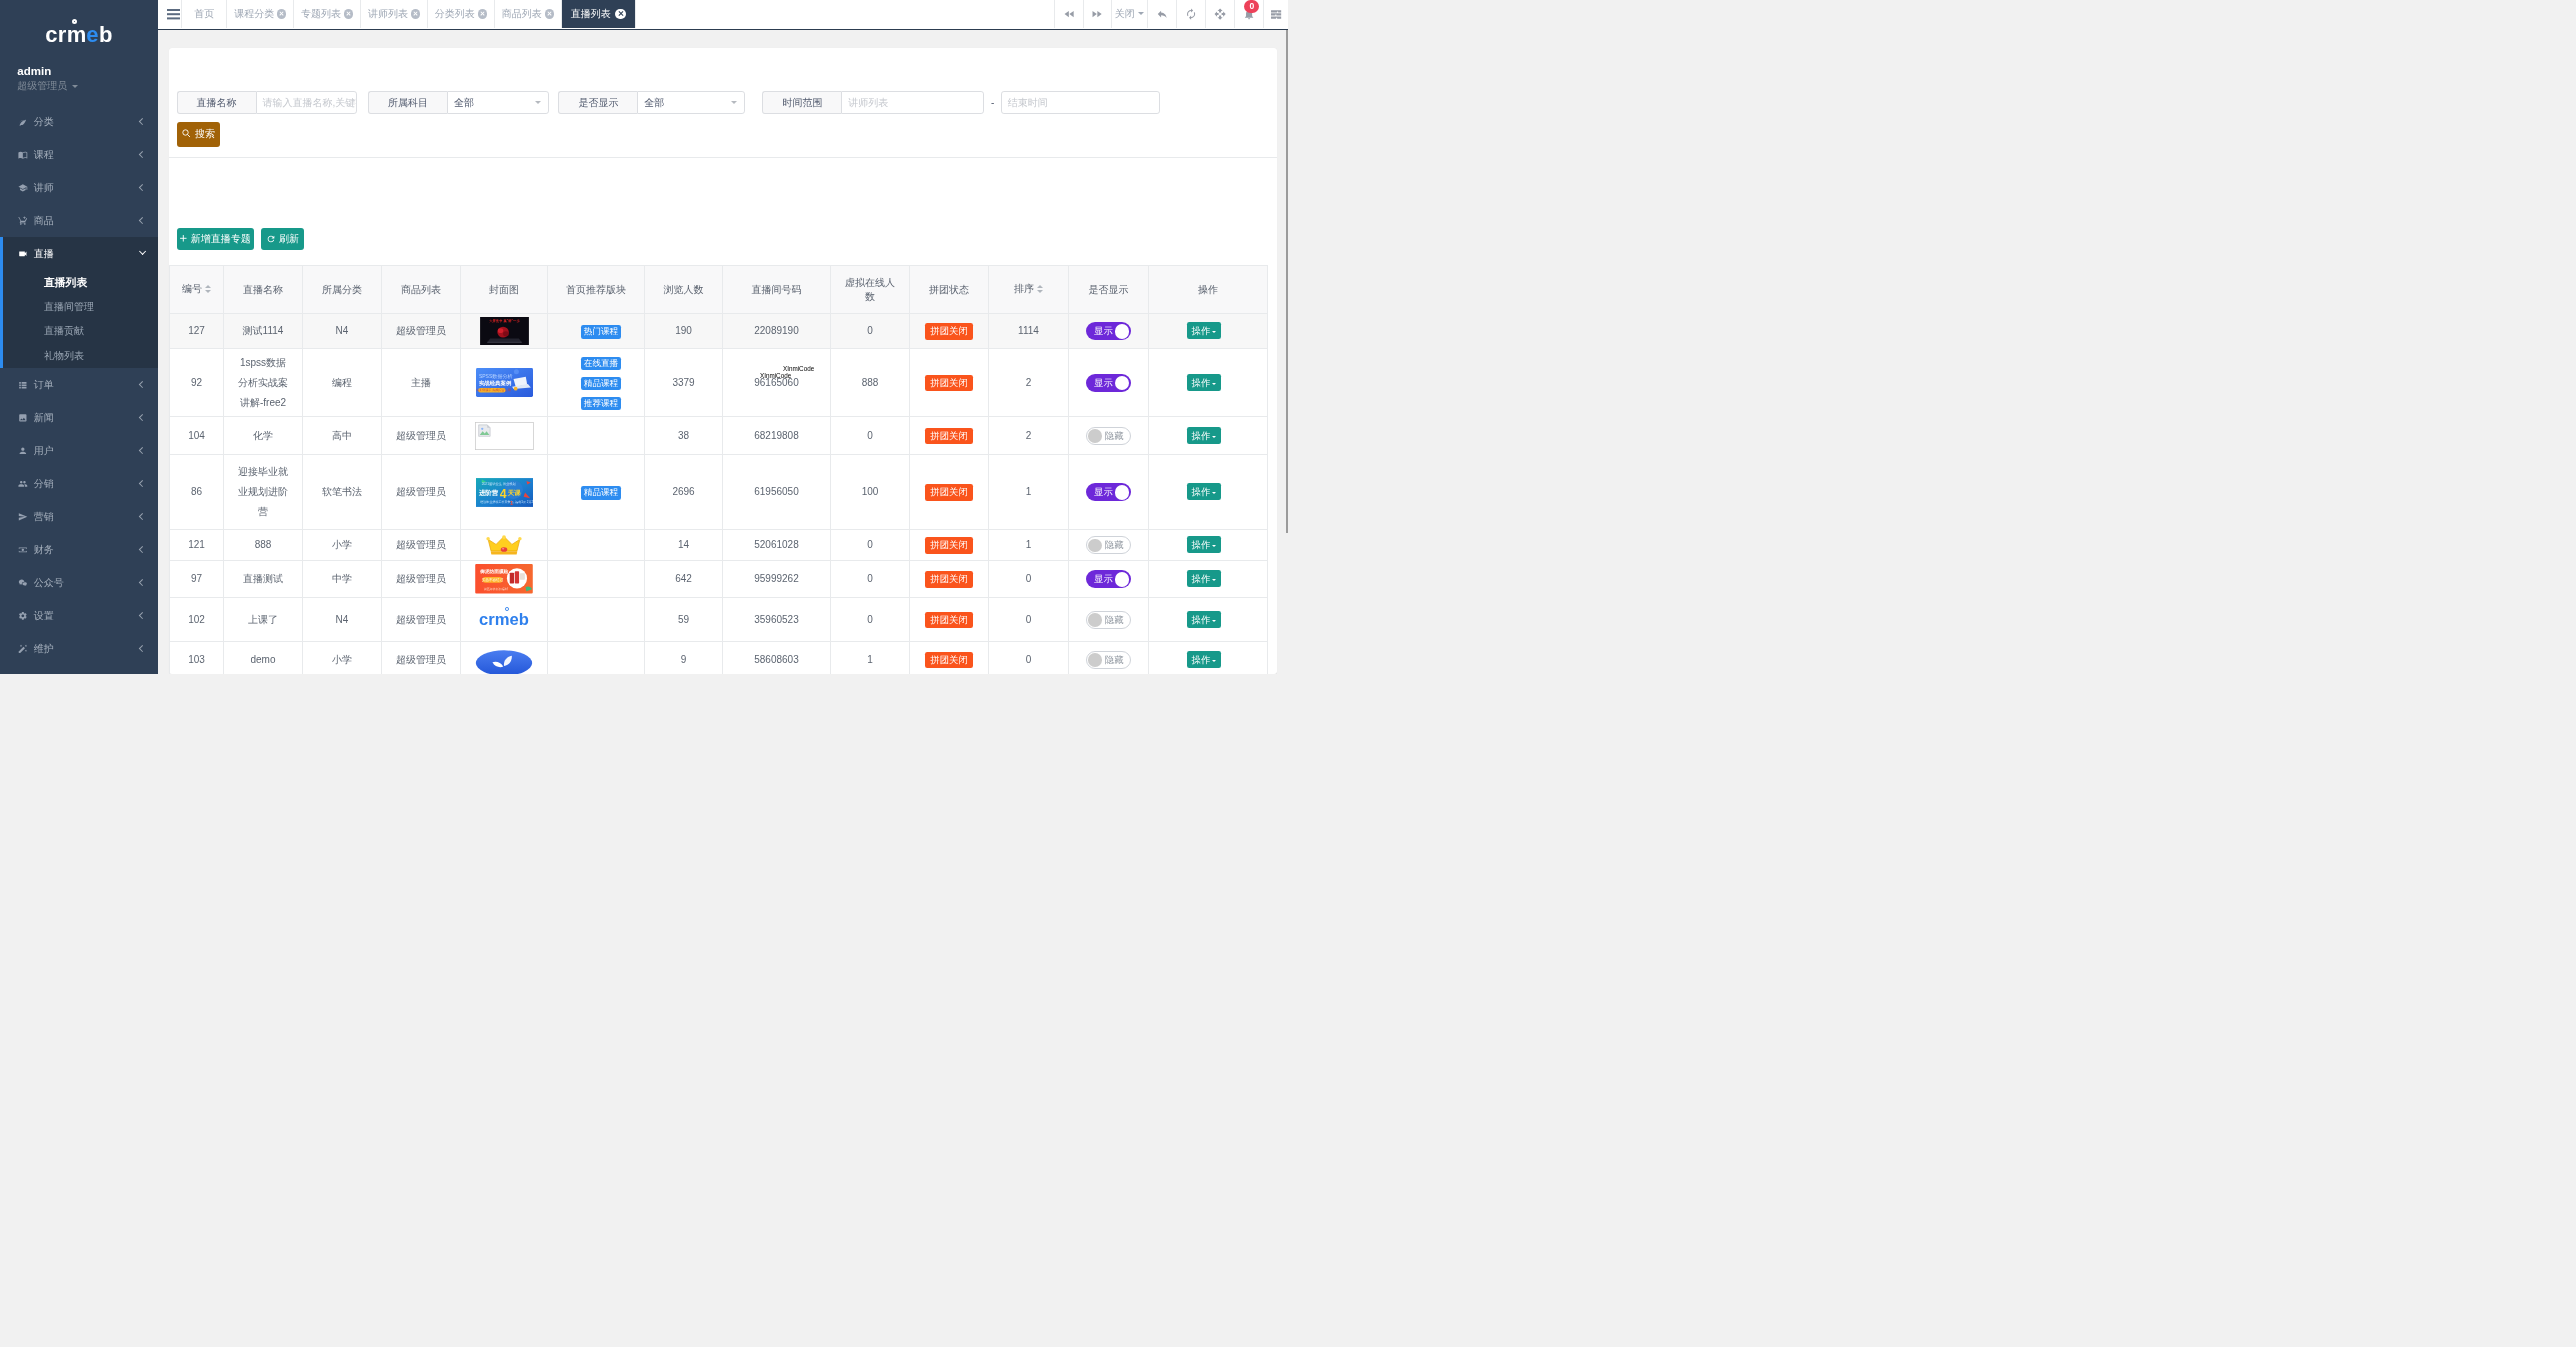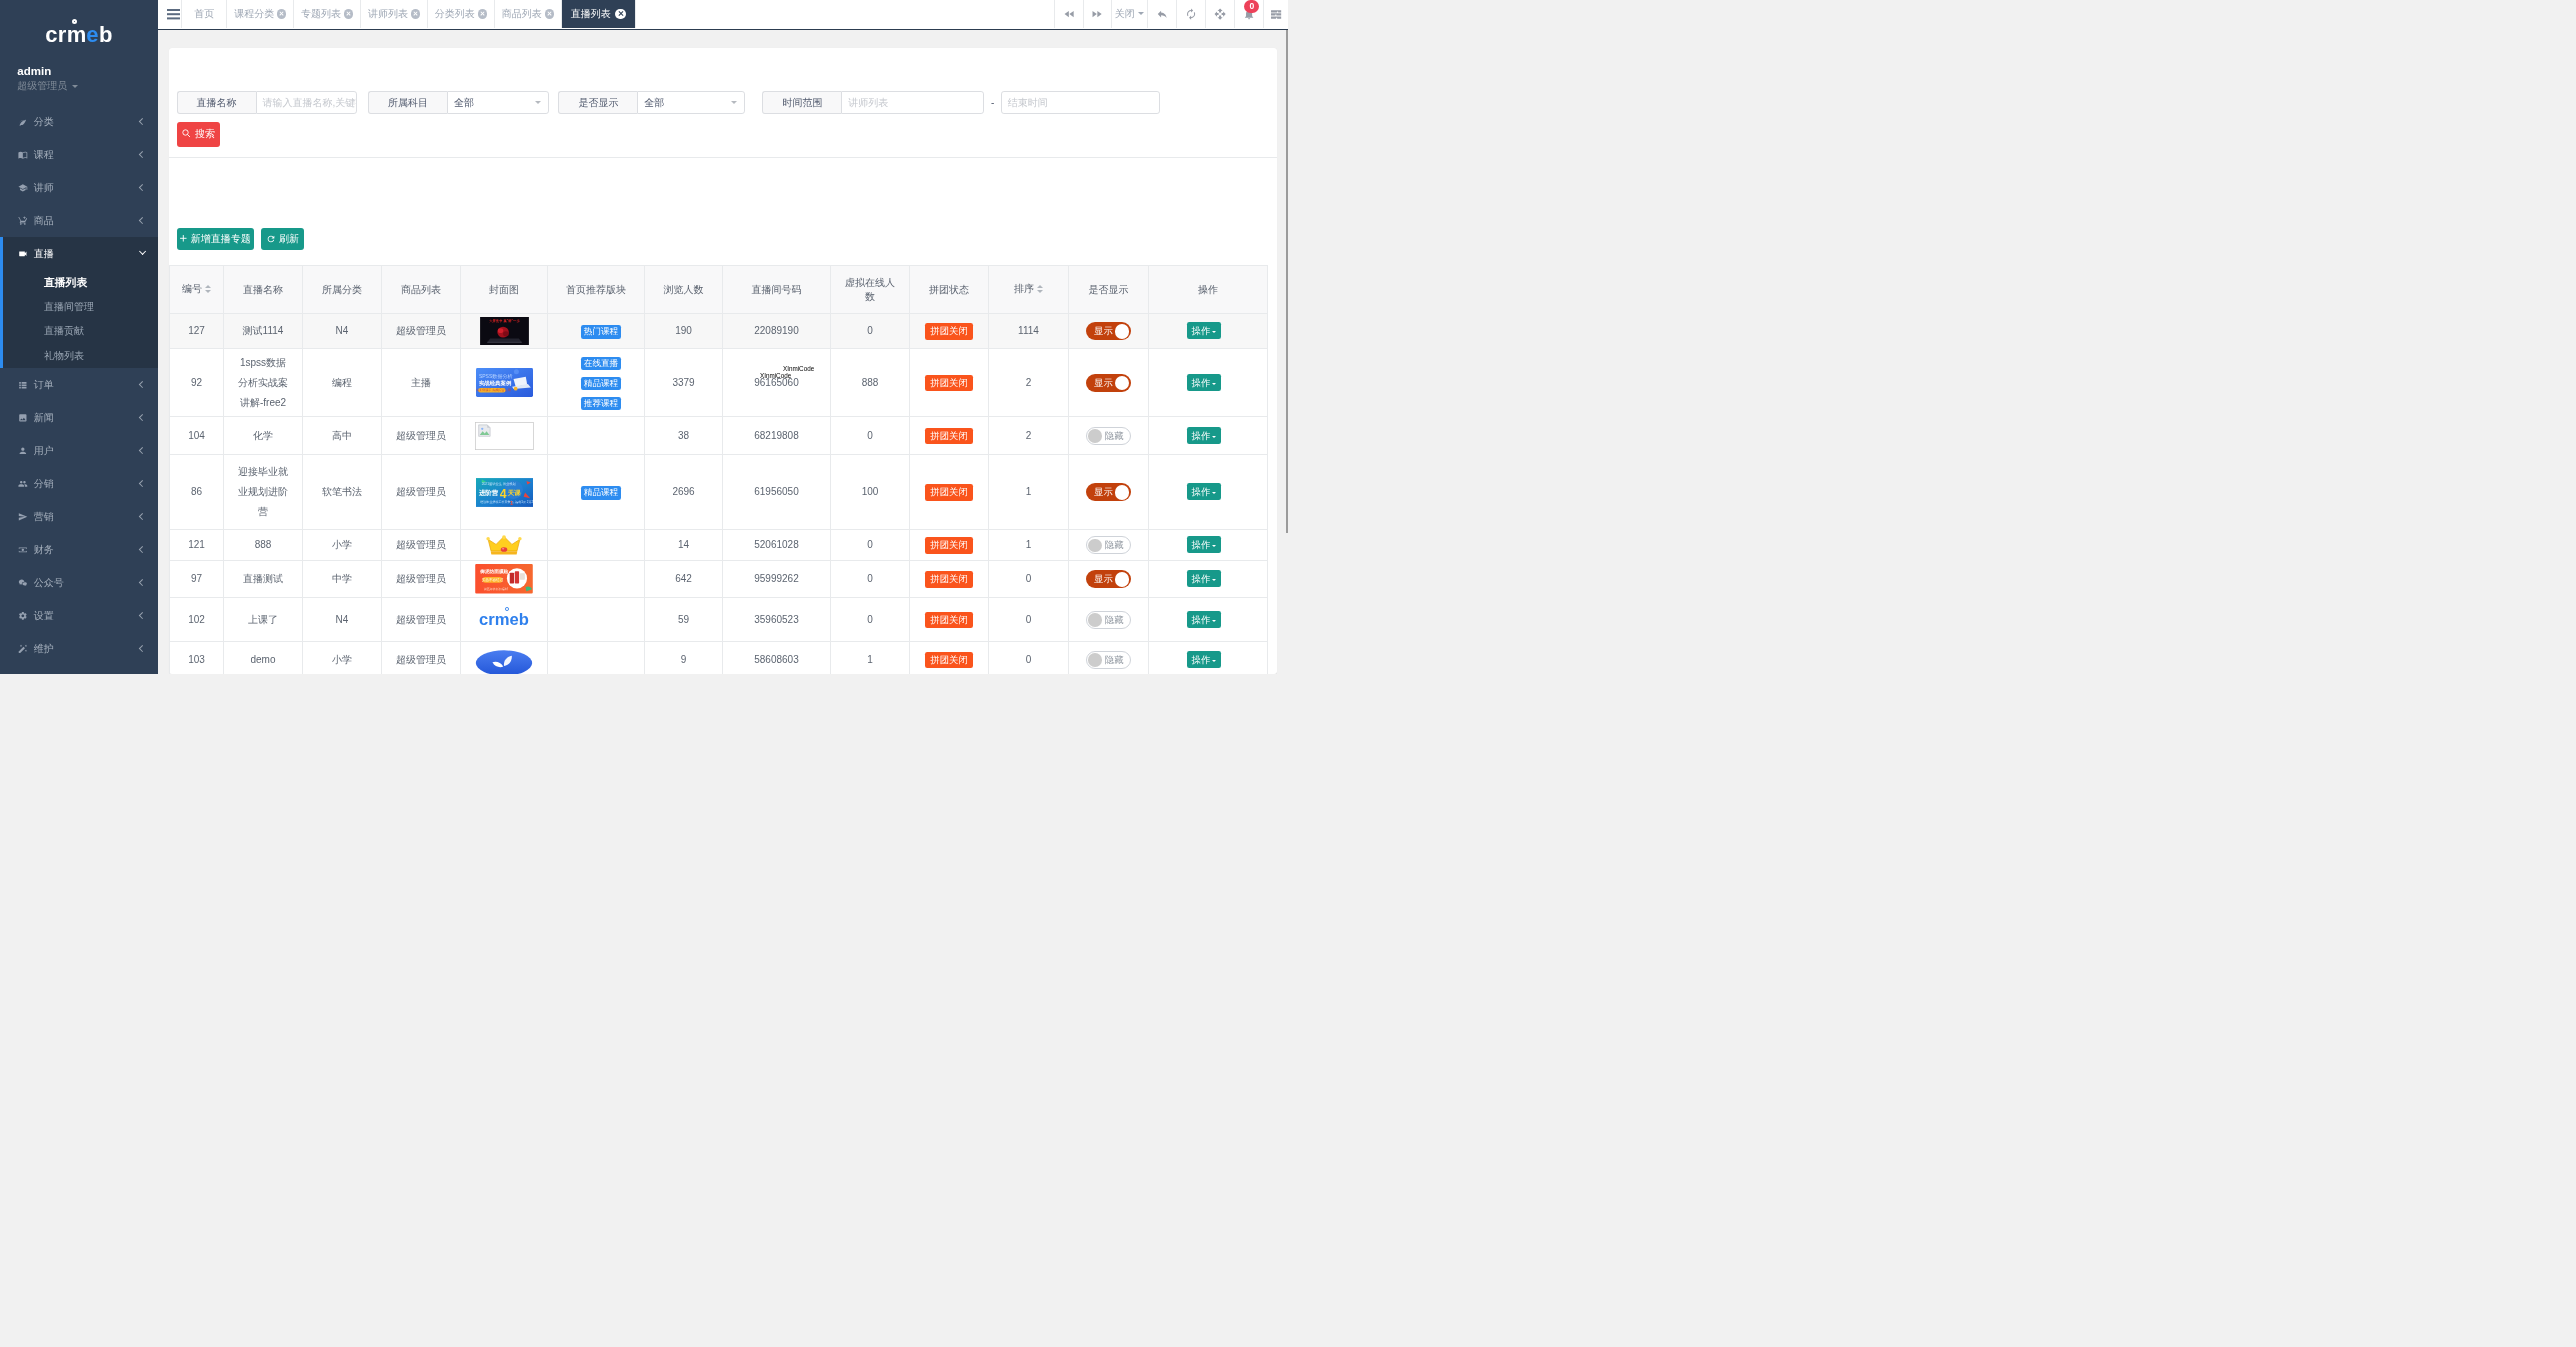--- a/index.html
+++ b/index.html
@@ -47,39 +47,39 @@
 .ctabs{position:absolute;left:0;top:0;width:100%;height:28px;border-bottom:0.7px solid #e8eaec}
 .ctab{display:inline-block;height:27px;line-height:24.5px;padding:0 8px;font-size:10.8px;color:#515a6e}
 .ctab.on{color:#17233d;border-bottom:1.4px solid #2d8cf0;font-weight:500}
 
 .filters{position:absolute;left:7.6px;top:43px;height:23px;white-space:nowrap;font-size:0}
 .fg{display:inline-flex;height:23px;vertical-align:top;font-size:10px}
 .fg .lab{background:#f8f8f9;border:0.7px solid #dcdee2;border-right:none;border-radius:2.9px 0 0 2.9px;padding:0 19px;line-height:21.6px;font-size:10px;color:#515a6e;white-space:nowrap}
 .fg .inp{background:#fff;border:0.7px solid #dcdee2;border-radius:0 2.9px 2.9px 0;line-height:21.6px;padding:0 5.8px;font-size:10px;color:#c5c8ce;position:relative;overflow:hidden;white-space:nowrap}
 .fg .inp .seltri{position:absolute;right:7.2px;top:9.4px;width:0;height:0;border:3.6px solid transparent;border-top-color:#b5b9bf}
 .fg .inp.dark{color:#515a6e}
-.btn-search{position:absolute;left:7.6px;top:74px;width:43px;height:24.5px;background:#ef4444;border-radius:2.9px;color:#fff;font-size:10px;text-align:center;line-height:24.5px}
+.btn-search{position:absolute;left:7.6px;top:74px;width:43px;height:24.5px;background:#a16207;border-radius:2.9px;color:#fff;font-size:10px;text-align:center;line-height:24.5px}
 .secline{position:absolute;left:0;top:109px;width:100%;border-bottom:0.7px solid #e8eaec}
 
 .alert{position:absolute;left:7.6px;top:124px;width:1091px;height:40px;background:#d8eaf4;border:0.7px solid #bfe0ee;border-radius:2.9px;color:#35708e;font-size:10px;line-height:39px;padding-left:9.4px}
 .alert .x{position:absolute;right:10px;top:15px;line-height:0}
 
 .gbtn{position:absolute;height:22px;background:#17998a;border-radius:2.9px;color:#fff;font-size:10px;text-align:center;line-height:22px}
 
 .twrap{position:absolute;left:0;top:217px;width:1090px}
 table{border-collapse:collapse;table-layout:fixed;width:1090px}
 th,td{border:0.7px solid #e8eaec;text-align:center;vertical-align:middle;font-size:10px;color:#5c6470;overflow:hidden;padding:1.4px 3.6px}
 th{background:#f8f8f9;color:#5a626f;font-weight:normal;height:48px}
 td{line-height:20px}
 tr.gray td{background:#f7f7f7}
 .name div{line-height:20px}
 .tagb{display:inline-block;background:#2d8cf0;color:#fff;font-size:8.6px;line-height:13.7px;padding:0 3.2px;border-radius:2.2px;margin:1.6px 0 1.6px 10px}
 .tagor{display:inline-block;background:#fa541c;color:#fff;font-size:9.4px;line-height:16.6px;padding:0 5px;border-radius:2.2px}
 .sw{display:inline-block;width:45px;height:18px;border-radius:9.4px;position:relative;vertical-align:middle}
-.sw.on{background:#c2410c}
+.sw.on{background:#6d28d9}
 .sw.on .knob{position:absolute;right:1.8px;top:1.8px;width:14.4px;height:14.4px;border-radius:50%;background:#fff}
 .sw.on .swt{position:absolute;left:8px;top:0;color:#fff;font-size:9.4px;line-height:18px}
 .sw.off{background:#fff;border:0.7px solid #cfd3d9}
 .sw.off .knob{position:absolute;left:1.4px;top:1.4px;width:13.7px;height:13.7px;border-radius:50%;background:#ccc}
 .sw.off .swt{position:absolute;right:6.5px;top:0;color:#8e959e;font-size:9.4px;line-height:16.6px}
 .opbtn{display:inline-block;width:34px;height:17.3px;background:#17998a;border-radius:2.2px;color:#fff;font-size:9.4px;line-height:17.3px;margin-right:8px}
 .opbtn .tri{display:inline-block;width:0;height:0;border:2.9px solid transparent;border-top-color:#fff;margin-left:2.2px;position:relative;top:1.4px}
 .sort{display:inline-block;vertical-align:middle;margin-left:2.9px;position:relative;top:-0.7px}
 .sort i{display:block;width:0;height:0;border:3.2px solid transparent}
 .sort i.u{border-bottom-color:#b0b6bd;margin-bottom:1.4px}

